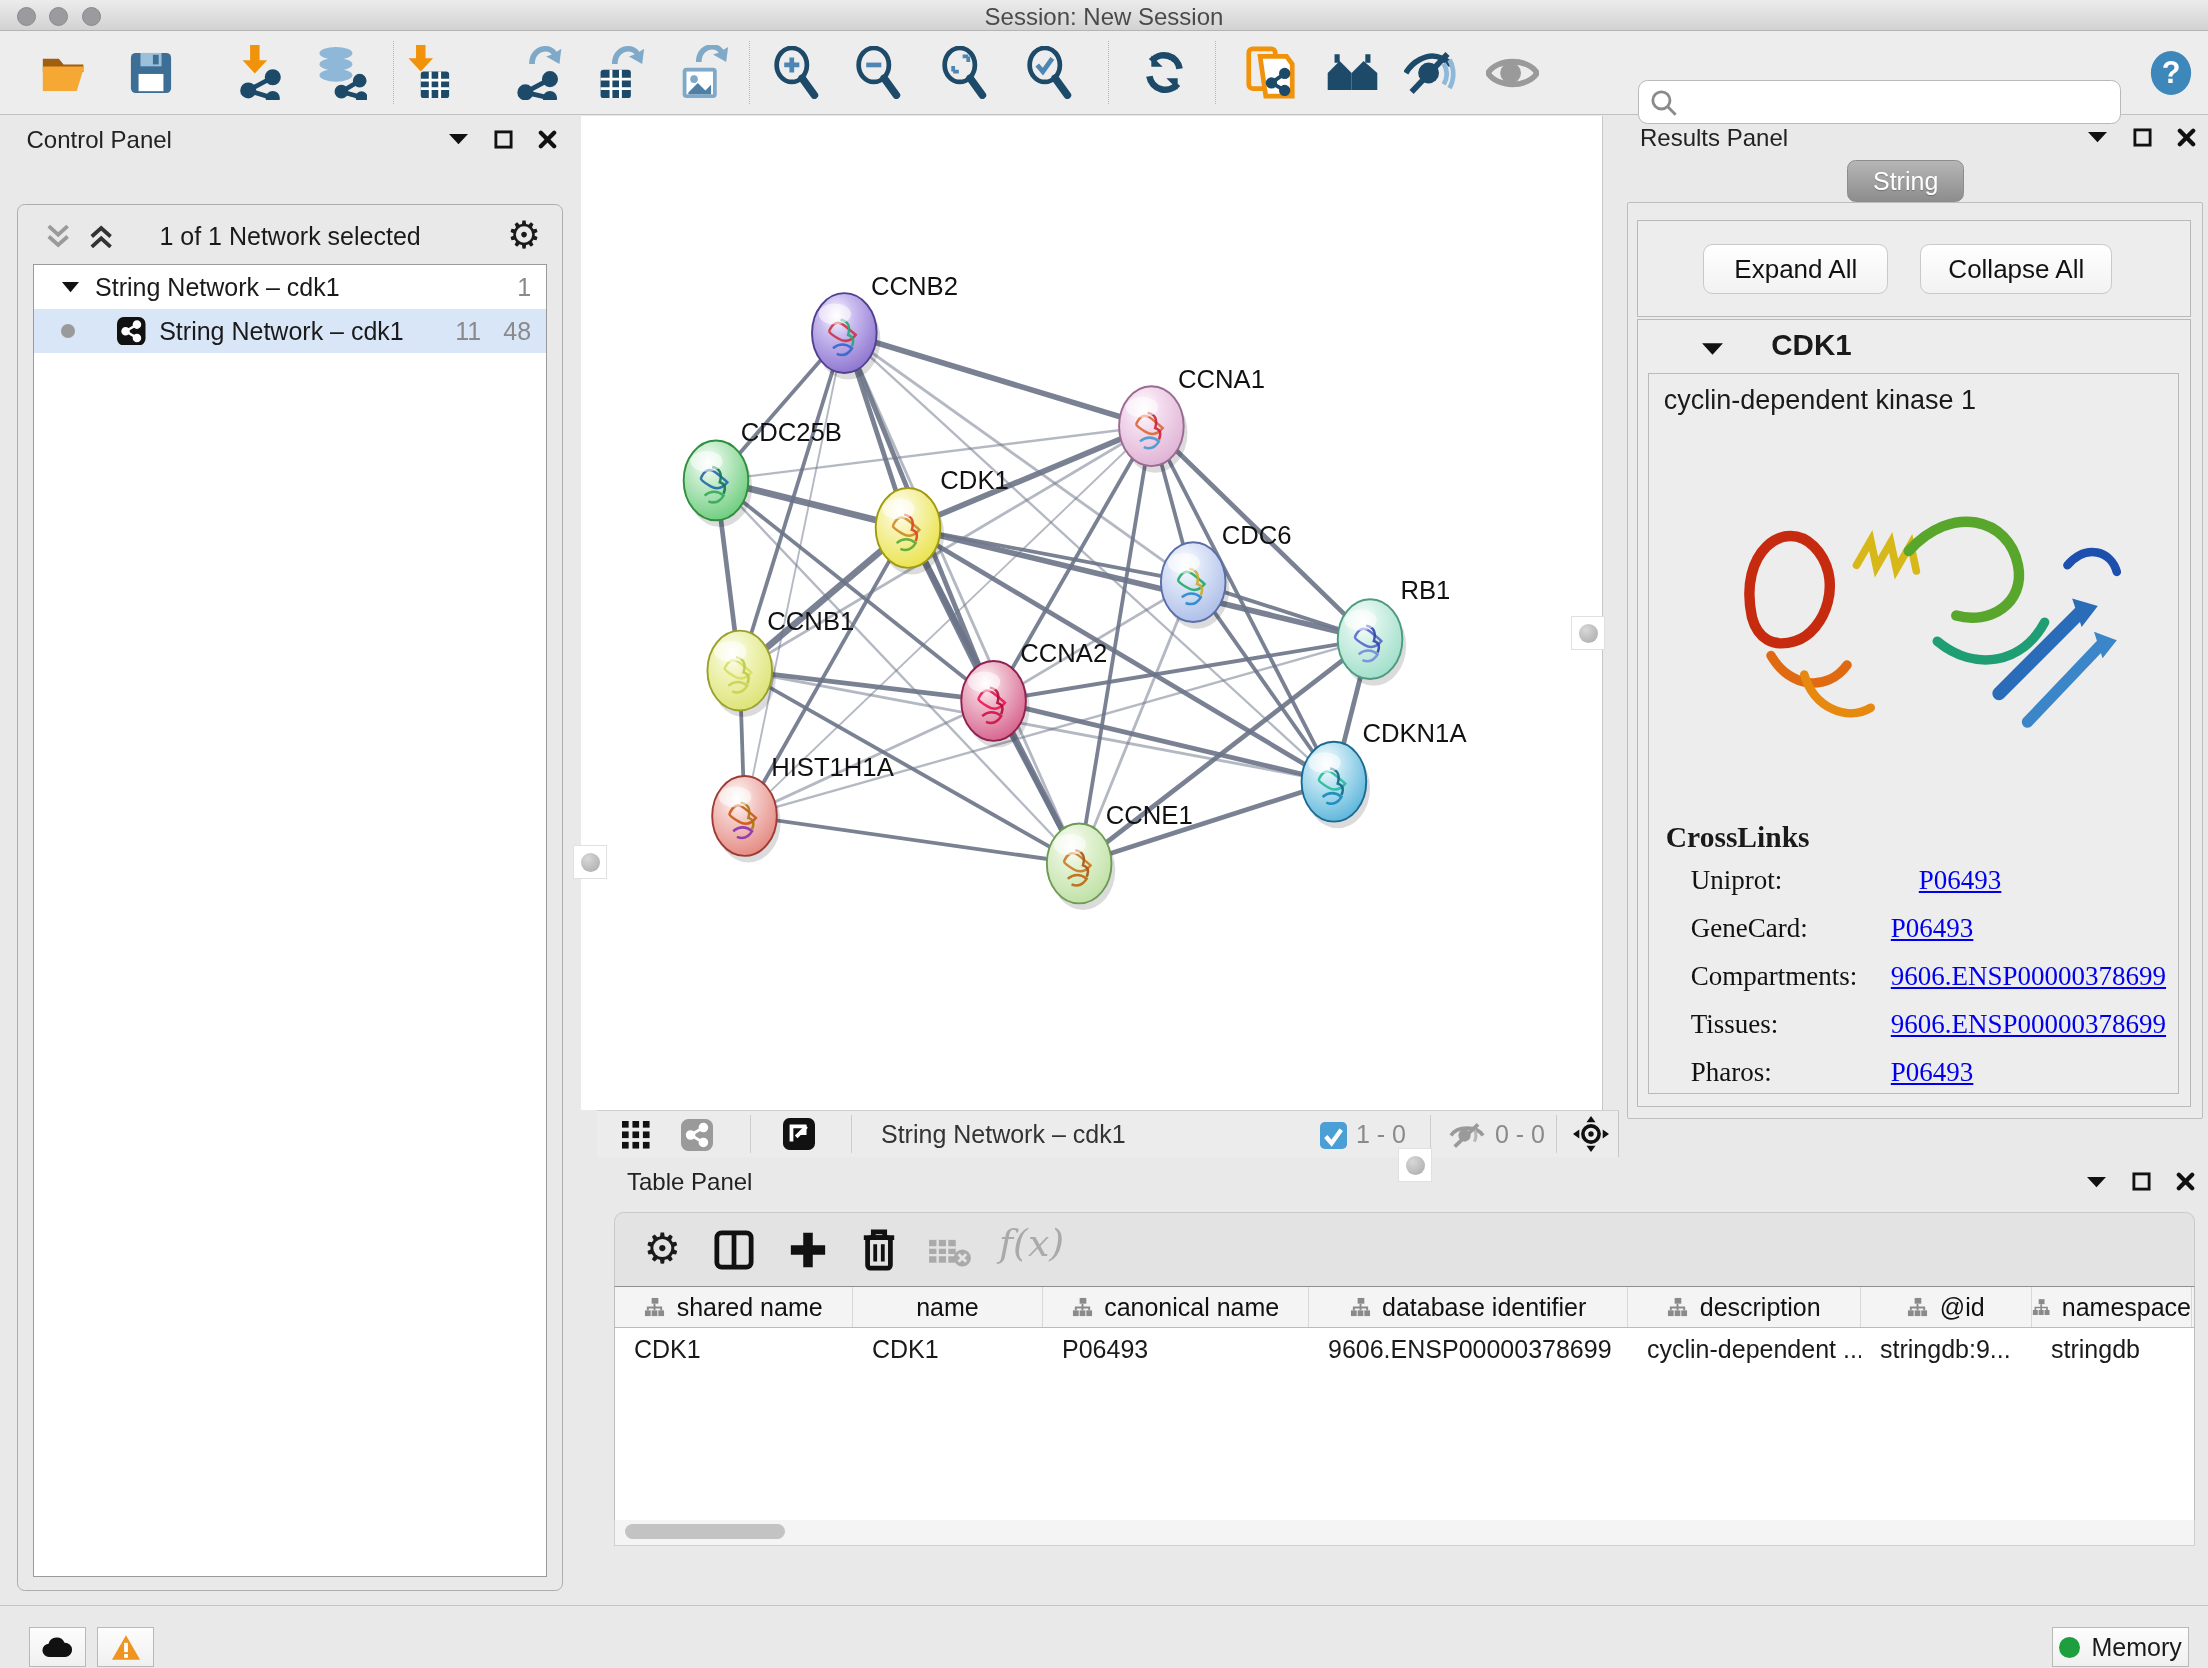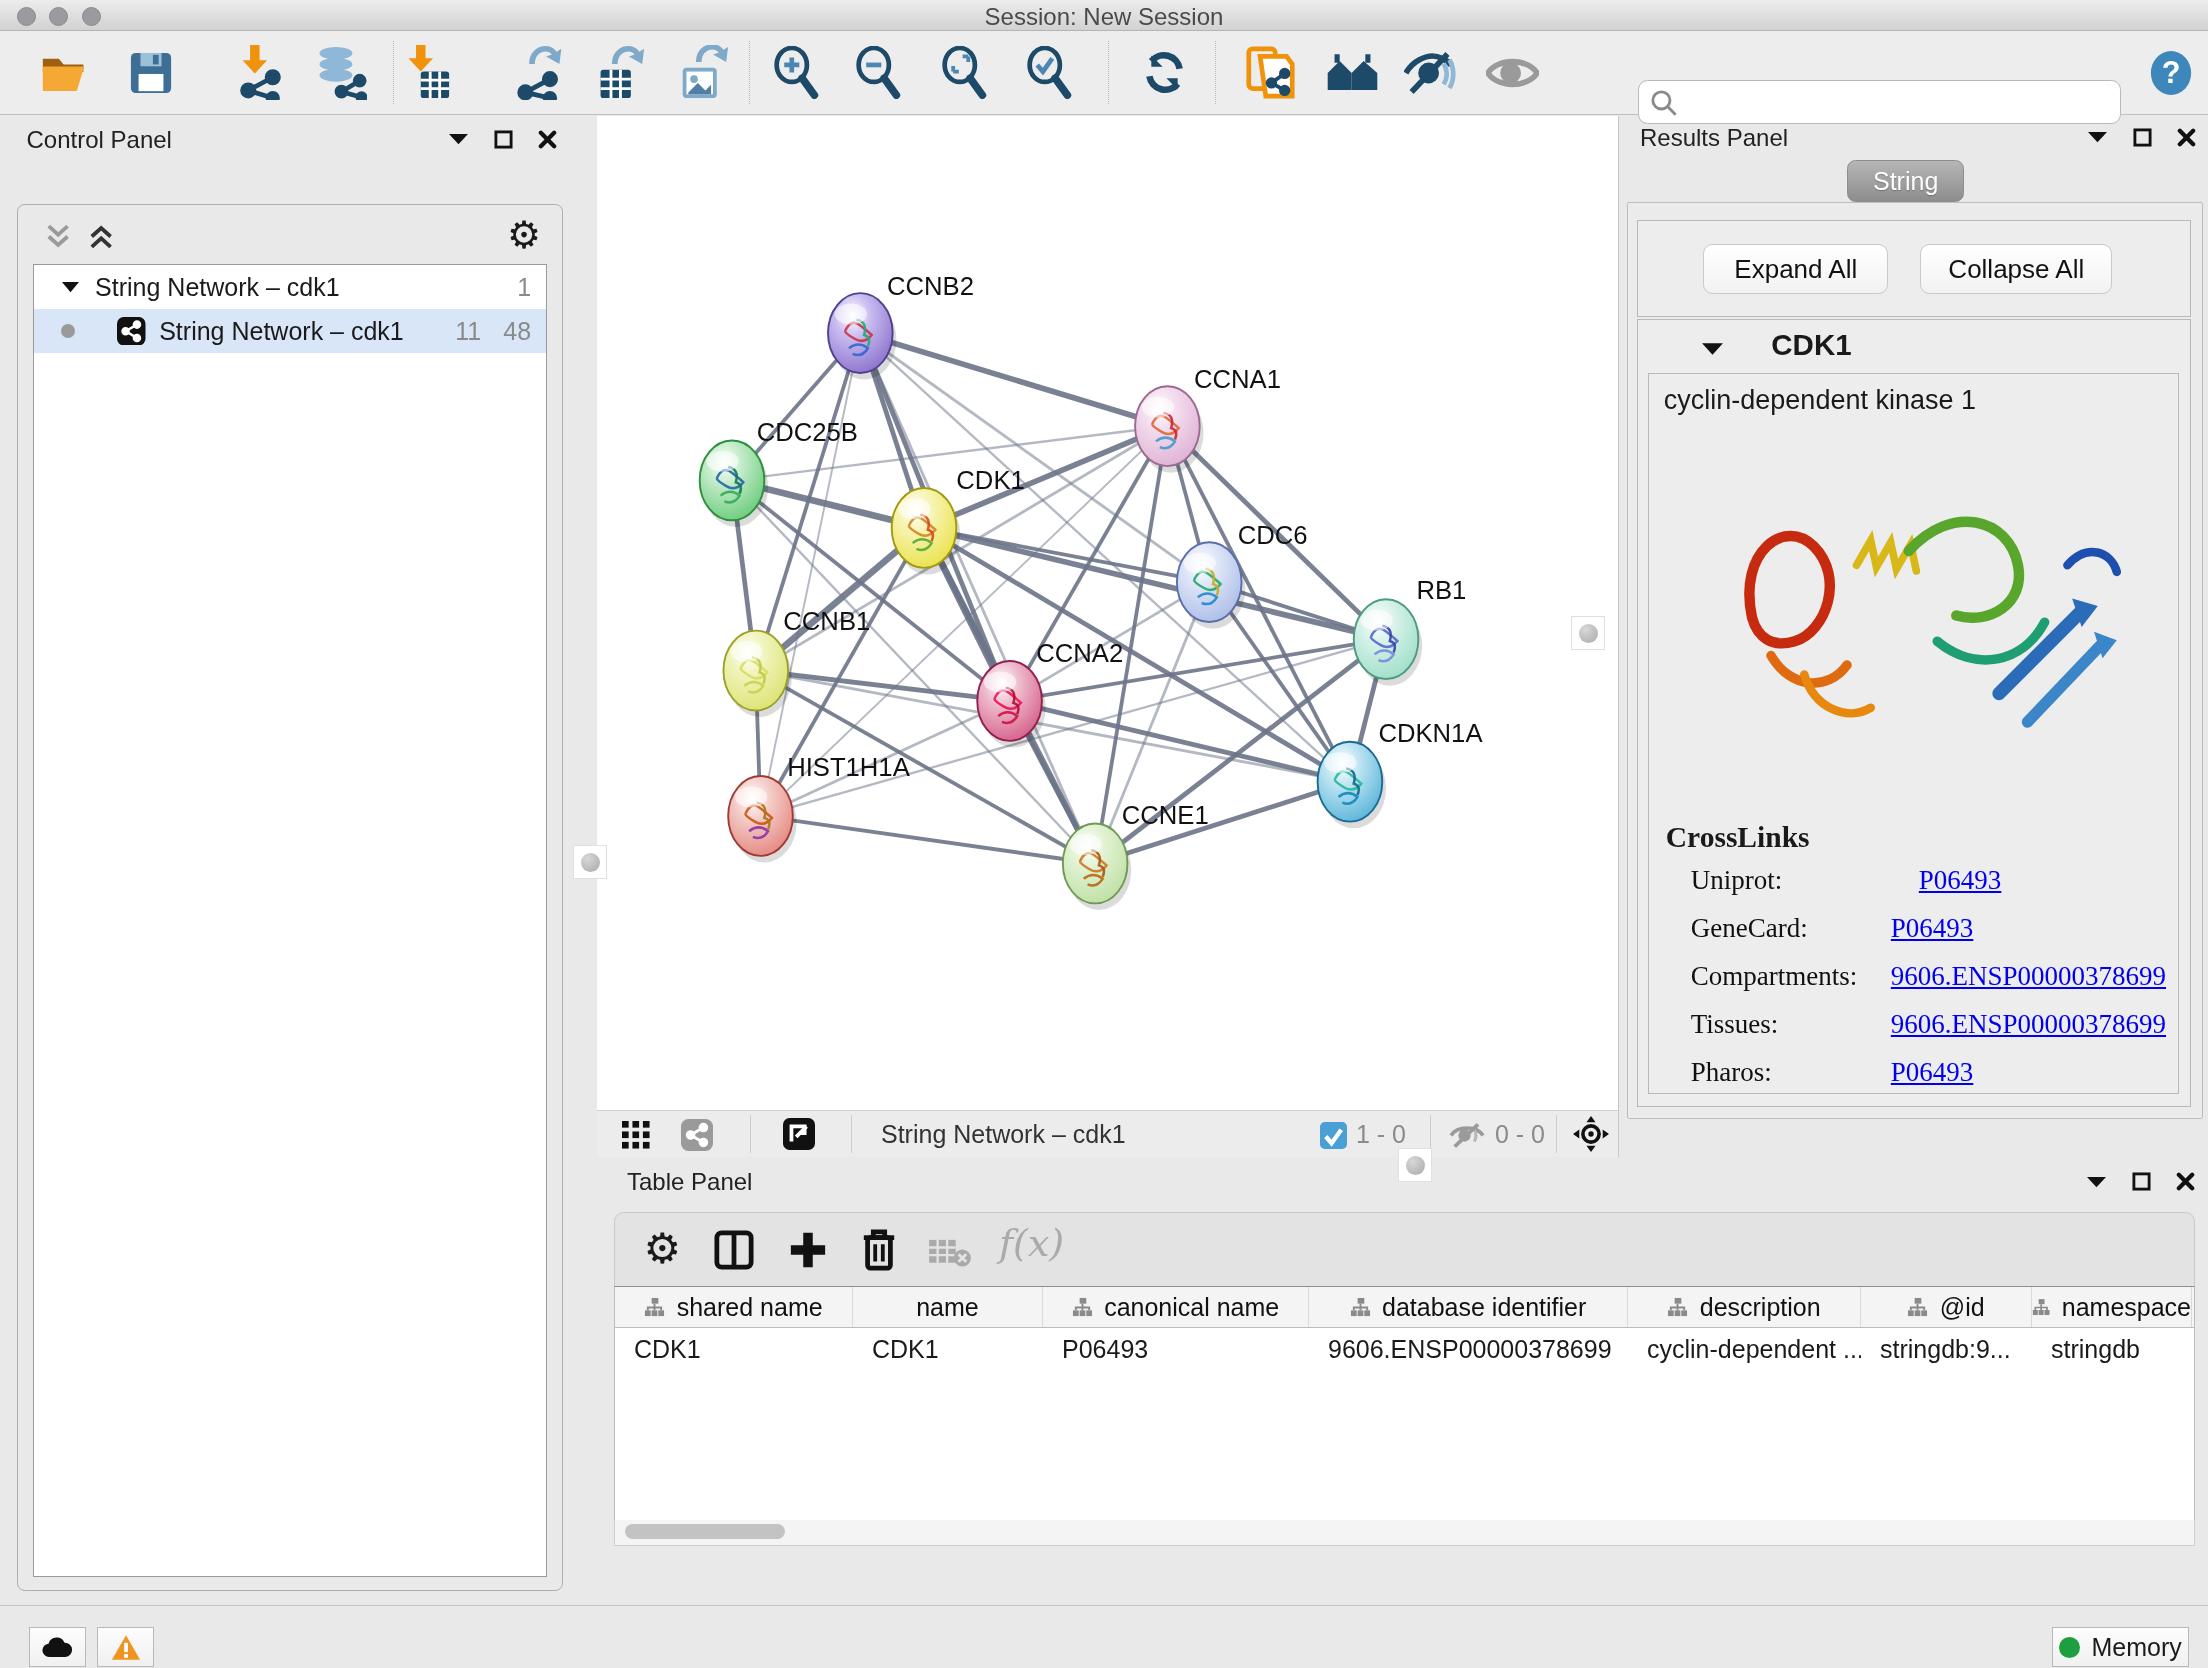--- a/index.html
+++ b/index.html
@@ -31,21 +31,21 @@
            text-shadow:0 1px 1px rgba(0,0,0,.25);}
   
   #control-panel{left:9.5px;top:120px;width:561px;height:1472px;}
   #cp-box{position:absolute;left:7.6px;top:84px;width:544px;height:1385px;border:1px solid #adadad;
           border-radius:7.6px;background:#e9e9e9;}
   #cp-tree{position:absolute;left:15px;top:59px;width:512px;height:1311px;background:#fff;border:1px solid #9a9a9a;}
   .tree-row{position:relative;height:44px;display:flex;align-items:center;font-size:25px;}
   .tree-row.sel{background:#d9e6f8;}
   .tree-count{position:absolute;color:#8a8a8a;font-size:25px;}
   
-  #network-canvas{left:597px;top:116px;width:1021px;height:994px;background:#fff;border-right:1.9px solid #c6c6c6;}
+  #network-canvas{left:581px;top:116px;width:1021px;height:994px;background:#fff;border-right:1.9px solid #c6c6c6;}
   #view-toolbar{left:597px;top:1110px;width:1021px;height:46px;background:#ececec;border-top:1px solid #cfcfcf;
                 border-right:1.9px solid #c6c6c6;}
   .vt-sep{position:absolute;top:3.8px;height:38px;border-left:1px solid #cccccc;}
   .net-label{font-size:27px;fill:#111;font-family:"Liberation Sans",sans-serif;}
   
   #results-panel{left:1623px;top:120px;width:586px;height:1012px;}
   #rp-sunken{position:absolute;left:3.8px;top:82px;width:574px;height:915px;background:#ebebeb;
              border:1.9px solid #bdbdbd;border-radius:1.9px;}
   .rp-card{position:absolute;background:#ededed;border:1px solid #b9b9b9;}
   .btn{display:inline-flex;align-items:center;justify-content:center;background:linear-gradient(#ffffff,#f2f2f2);
@@ -269,20 +269,21 @@
           <path d="M3 3 17 17M17 3 3 17" stroke="#111" stroke-width="4.5" stroke-linecap="round"></path>
         </svg>
     </div>
     <div id="cp-box">
       <svg class="abs" style="left:27px;top:19px" width="32" height="25" viewBox="0 0 34 26">
           <path d="M4 2l10 9L24 2M4 13l10 9 10-9" fill="none" stroke="#9a9a9a" stroke-width="4"></path>
         </svg>
       <svg class="abs" style="left:70px;top:19px" width="32" height="25" viewBox="0 0 34 26">
           <path d="M4 24l10-9 10 9M4 13l10-9 10 9" fill="none" stroke="#333" stroke-width="4"></path>
         </svg>
+      <div class="abs" style="left:0;width:544px;top:17px;text-align:center;font-size:25px">1 of 1 Network selected</div>
       <div class="abs" style="right:21px;top:7.6px;font-size:38px">⚙</div>
       <div id="cp-tree">
         <div class="tree-row">
           <svg style="margin-left:27px" width="19" height="13.3" viewBox="0 0 20 14">
               <path d="M1 2h18L10 13z" fill="#111"></path>
             </svg>
           <span style="margin-left:15px">String Network – cdk1</span>
           <span class="tree-count" style="right:15px">1</span>
         </div>
         <div class="tree-row sel">

